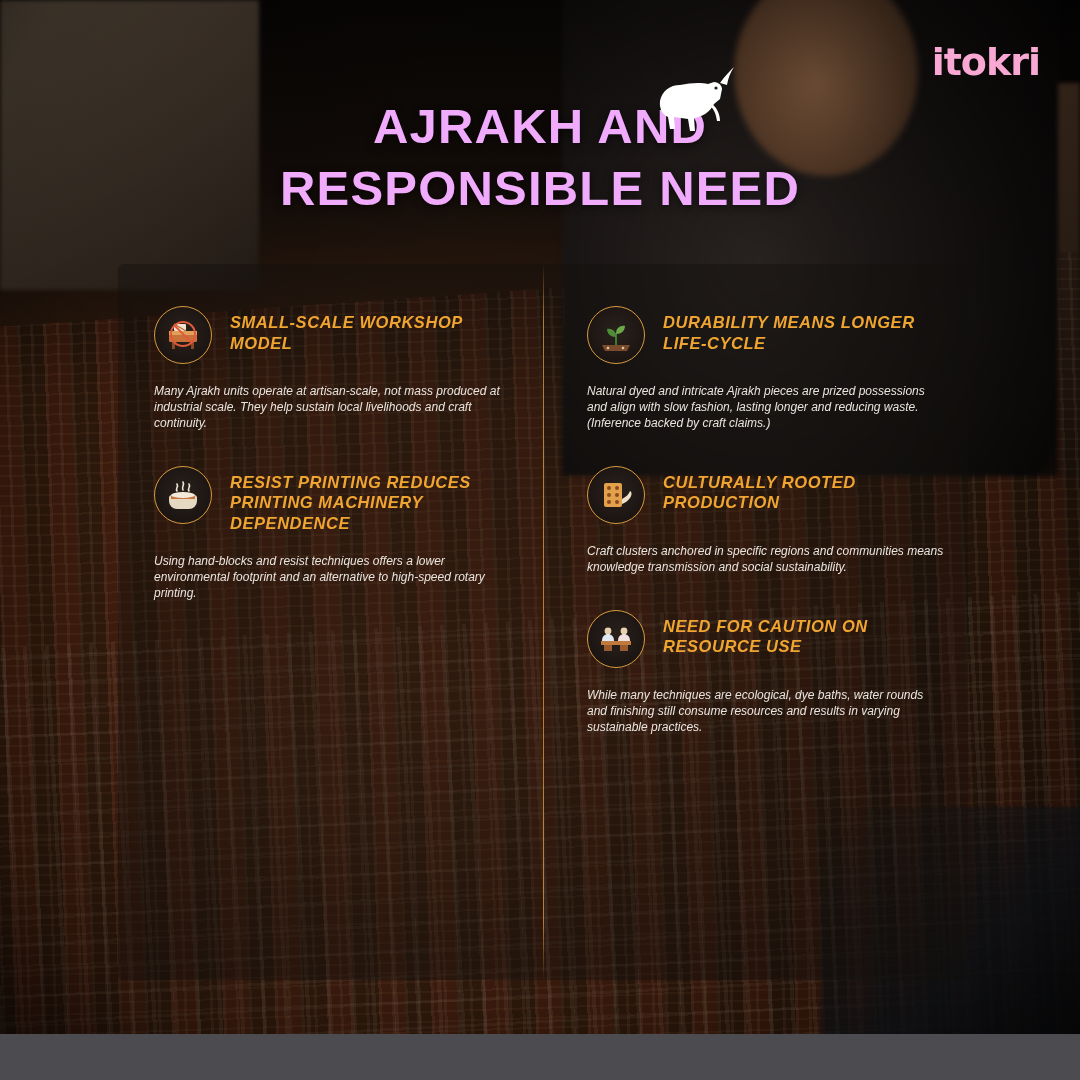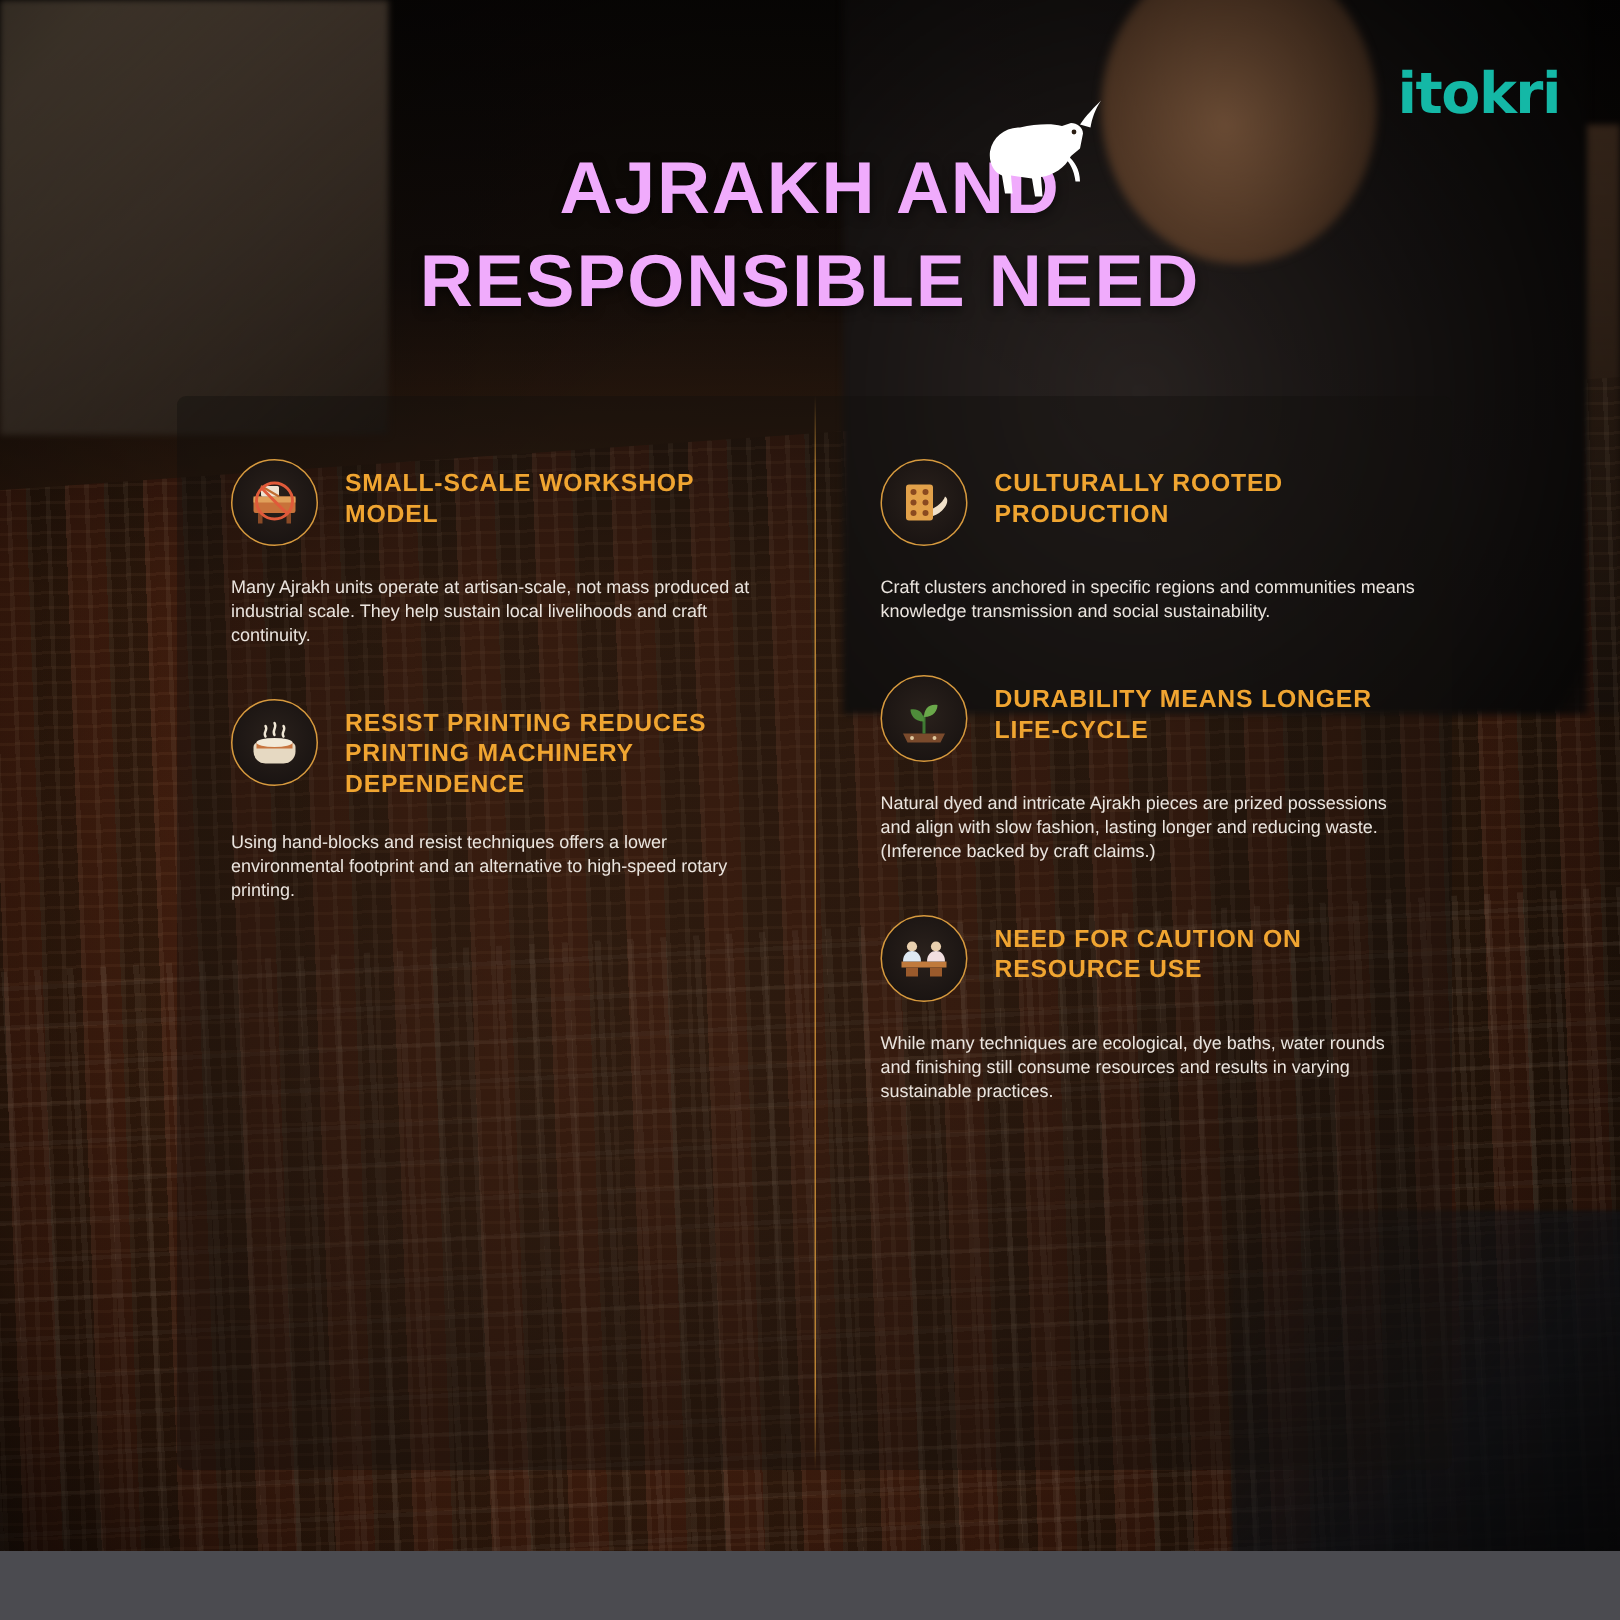--- a/index.html
+++ b/index.html
@@ -134,21 +134,21 @@
     bottom: 0;
     height: 46px;
     background: #4b4b50;
   }
 
   
   .brand {
     position: absolute;
     top: 40px;
     right: 40px;
-    color: #14b8a6;
+    color: #f9a8d4;
     font-size: 38px;
     font-weight: 700;
     letter-spacing: -1px;
     font-family: "DejaVu Sans", sans-serif;
   }
 
   
   .title-wrap {
     position: absolute;
     top: 96px;
@@ -190,20 +190,21 @@
     left: 50%;
     top: 0;
     width: 1px;
     height: 100%;
     background: linear-gradient(180deg, rgba(226,160,60,0) 0%, rgba(226,160,60,.75) 8%, rgba(226,160,60,.75) 92%, rgba(226,160,60,0) 100%);
   }
   .cols {
     position: absolute;
     inset: 0;
     display: flex;
+    font-style: italic;
   }
   .col {
     width: 50%;
     box-sizing: border-box;
     padding: 42px 40px 0 40px;
   }
   .col.left { padding-left: 36px; padding-right: 40px; }
   .col.right { padding-left: 44px; padding-right: 24px; }
 
   .item { margin-bottom: 34px; }
@@ -321,20 +322,37 @@
         </div>
 
       </div>
 
       <div class="col right">
 
         <div class="item">
           <div class="item-head">
             <span class="icon-badge">
               <svg width="40" height="40" viewBox="0 0 40 40">
+                <path d="M6 30 h28 l-3 6 h-22z" fill="#7a4a2c"></path>
+                <path d="M20 30 v-12" stroke="#3f7a33" stroke-width="2"></path>
+                <path d="M20 22 c-7 0 -9 -5 -9 -8 c6 -1 9 3 9 8z" fill="#4e8c3a"></path>
+                <path d="M20 19 c7 0 9 -5 9 -8 c-6 -1 -9 3 -9 8z" fill="#6aa84a"></path>
+                <circle cx="12" cy="33" r="1.3" fill="#e0c9a0"></circle>
+                <circle cx="27" cy="33" r="1.3" fill="#e0c9a0"></circle>
+              </svg>
+            </span>
+            <div class="item-title">DURABILITY MEANS LONGER LIFE-CYCLE</div>
+          </div>
+          <div class="item-body">Natural dyed and intricate Ajrakh pieces are prized possessions and align with slow fashion, lasting longer and reducing waste. (Inference backed by craft claims.)</div>
+        </div>
+
+        <div class="item">
+          <div class="item-head">
+            <span class="icon-badge">
+              <svg width="40" height="40" viewBox="0 0 40 40">
                 <rect x="8" y="8" width="18" height="24" rx="2" fill="#e2a14a"></rect>
                 <g fill="#8a4a20">
                   <circle cx="13" cy="13" r="2"></circle>
                     <circle cx="21" cy="13" r="2"></circle>
                   <circle cx="13" cy="20" r="2"></circle>
                     <circle cx="21" cy="20" r="2"></circle>
                   <circle cx="13" cy="27" r="2"></circle>
                     <circle cx="21" cy="27" r="2"></circle>
                 </g>
                 <path d="M26 24 c4 -2 7 -5 8 -8 c2 1 2 4 0 7 c-2 3 -5 5 -8 6z" fill="#f0e0c8"></path>
@@ -342,37 +360,20 @@
             </span>
             <div class="item-title">CULTURALLY ROOTED PRODUCTION</div>
           </div>
           <div class="item-body">Craft clusters anchored in specific regions and communities means knowledge transmission and social sustainability.</div>
         </div>
 
         <div class="item">
           <div class="item-head">
             <span class="icon-badge">
               <svg width="40" height="40" viewBox="0 0 40 40">
-                <path d="M6 30 h28 l-3 6 h-22z" fill="#7a4a2c"></path>
-                <path d="M20 30 v-12" stroke="#3f7a33" stroke-width="2"></path>
-                <path d="M20 22 c-7 0 -9 -5 -9 -8 c6 -1 9 3 9 8z" fill="#4e8c3a"></path>
-                <path d="M20 19 c7 0 9 -5 9 -8 c-6 -1 -9 3 -9 8z" fill="#6aa84a"></path>
-                <circle cx="12" cy="33" r="1.3" fill="#e0c9a0"></circle>
-                <circle cx="27" cy="33" r="1.3" fill="#e0c9a0"></circle>
-              </svg>
-            </span>
-            <div class="item-title">DURABILITY MEANS LONGER LIFE-CYCLE</div>
-          </div>
-          <div class="item-body">Natural dyed and intricate Ajrakh pieces are prized possessions and align with slow fashion, lasting longer and reducing waste. (Inference backed by craft claims.)</div>
-        </div>
-
-        <div class="item">
-          <div class="item-head">
-            <span class="icon-badge">
-              <svg width="40" height="40" viewBox="0 0 40 40">
                 <rect x="5" y="22" width="30" height="4" fill="#c07a3c"></rect>
                 <circle cx="12" cy="12" r="3.4" fill="#e8cfae"></circle>
                 <path d="M6 22 c0 -5 3 -7 6 -7 c3 0 6 2 6 7z" fill="#dfe9f2"></path>
                 <circle cx="28" cy="12" r="3.4" fill="#e8cfae"></circle>
                 <path d="M22 22 c0 -5 3 -7 6 -7 c3 0 6 2 6 7z" fill="#f2dfe0"></path>
                 <rect x="8" y="26" width="8" height="6" fill="#9a5a2c"></rect>
                 <rect x="24" y="26" width="8" height="6" fill="#9a5a2c"></rect>
               </svg>
             </span>
             <div class="item-title">NEED FOR CAUTION ON RESOURCE USE</div>

